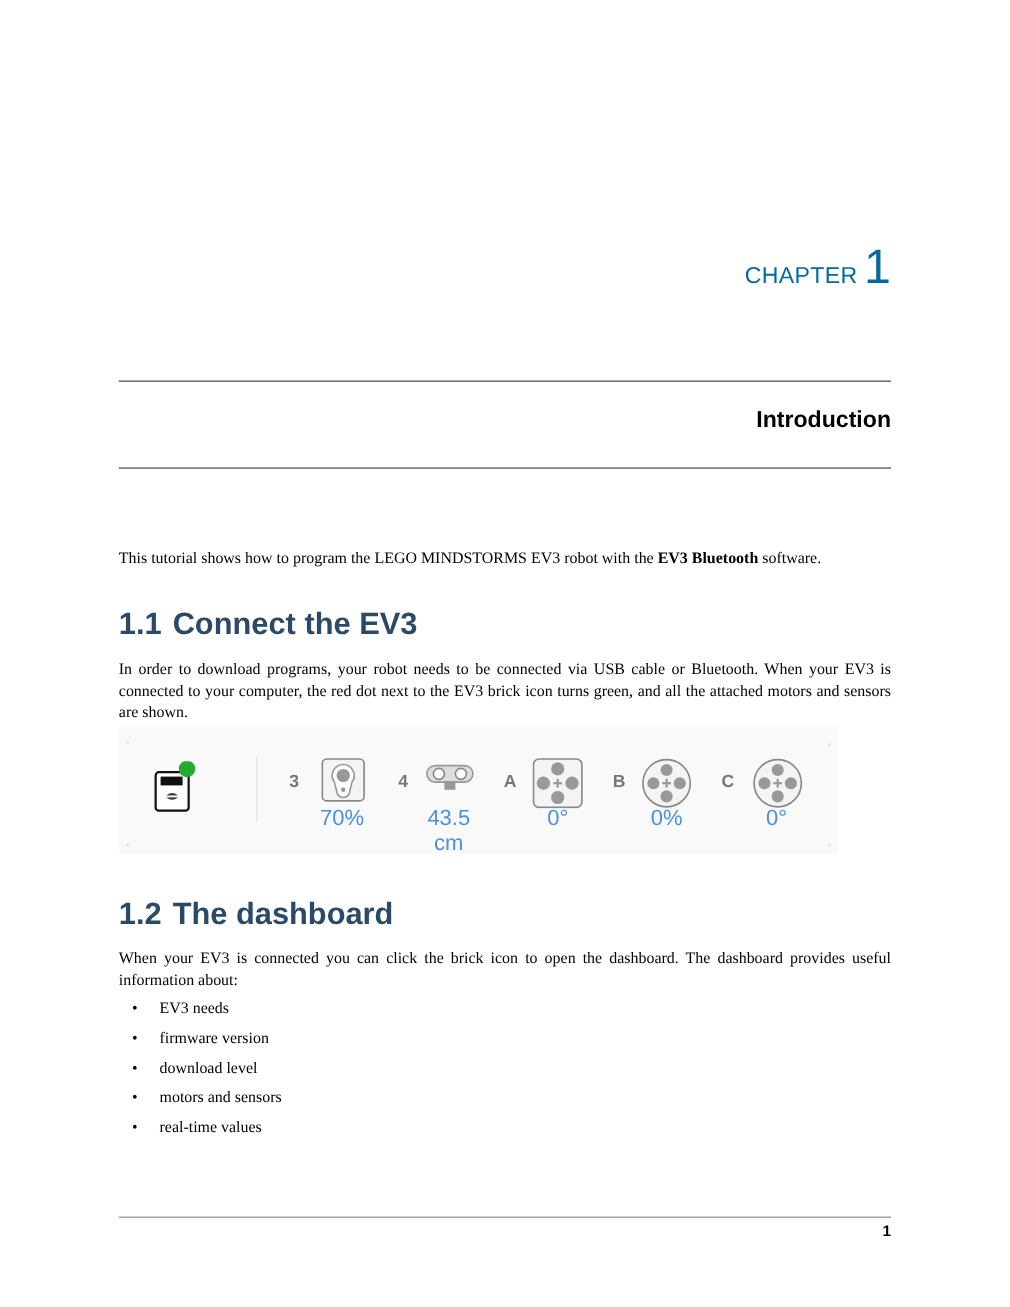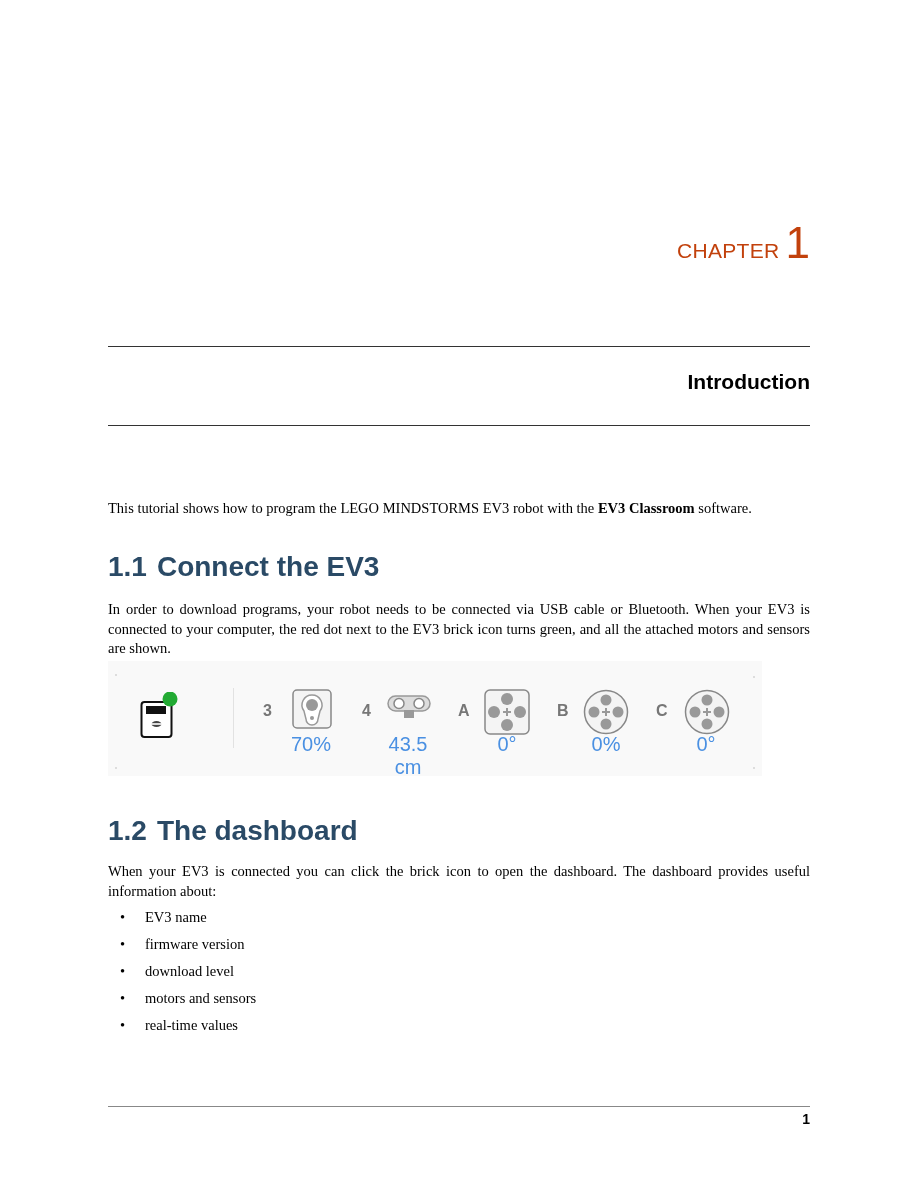--- a/index.html
+++ b/index.html
@@ -1,20 +1,20 @@
 <!DOCTYPE html>
 <html><head>
   <meta charset="utf-8">
   <style>
     html, body { margin: 0; padding: 0; background: #ffffff; }
     body { width: 918px; height: 1188px; position: relative; overflow: hidden; }
     .serif { font-family: "Liberation Serif", "DejaVu Serif", serif; }
     .sans { font-family: "Liberation Sans", "DejaVu Sans", sans-serif; }
 
-    .chapter { position: absolute; right: 108px; top: 218px; color: #c2410c; }
+    .chapter { position: absolute; right: 108px; top: 218px; color: #0369a1; }
     .chapter .word { font-size: 21px; letter-spacing: 0.3px; vertical-align: baseline; }
     .chapter .num { font-size: 44px; margin-left: 6px; vertical-align: baseline; }
 
     .rule { position: absolute; left: 108px; width: 702px; height: 0; border-top: 1px solid #333; }
     .rule.r1 { top: 346px; }
     .rule.r2 { top: 425px; }
     .rule.footer { top: 1106px; border-top-color: #888; }
 
     .chapter-title { position: absolute; right: 108px; top: 370px; font-size: 21px; color: #000; font-weight: bold; }
 
@@ -48,21 +48,21 @@
 
 <div class="chapter sans">
   <span class="word">CHAPTER</span><span class="num">1</span>
 </div>
 
 <div class="rule r1"></div>
 <div class="chapter-title sans">Introduction</div>
 <div class="rule r2"></div>
 
 <div class="para p-intro serif">
-  <span>This tutorial shows how to program the LEGO MINDSTORMS EV3 robot with the </span><b>EV3 Classroom</b><span> software.</span>
+  <span>This tutorial shows how to program the LEGO MINDSTORMS EV3 robot with the </span><b>EV3 Bluetooth</b><span> software.</span>
 </div>
 
 <div class="h2 h-connect sans">
   <span class="secnum">1.1</span><span>Connect the EV3</span>
 </div>
 <div class="para p-connect serif">In order to download programs, your robot needs to be connected via USB cable or Bluetooth.  When your EV3 is connected to your computer, the red dot next to the EV3 brick icon turns green, and all the attached motors and sensors are shown.</div>
 
 <div class="dash">
   <div class="corner" style="left:7px;top:13px;"></div>
   <div class="corner" style="left:7px;top:106px;"></div>
@@ -147,21 +147,21 @@
 <div class="port-value sans" style="left:671px;">0°</div>
 
 <div class="h2 h-dash sans">
   <span class="secnum">1.2</span><span>The dashboard</span>
 </div>
 <div class="para p-dash serif">When your EV3 is connected you can click the brick icon to open the dashboard.  The dashboard provides useful information about:</div>
 
 <ul class="bullets serif">
   <li>
       <span class="dot">•</span>
-      <span>EV3 name</span>
+      <span>EV3 needs</span>
     </li>
   <li>
       <span class="dot">•</span>
       <span>firmware version</span>
     </li>
   <li>
       <span class="dot">•</span>
       <span>download level</span>
     </li>
   <li>

